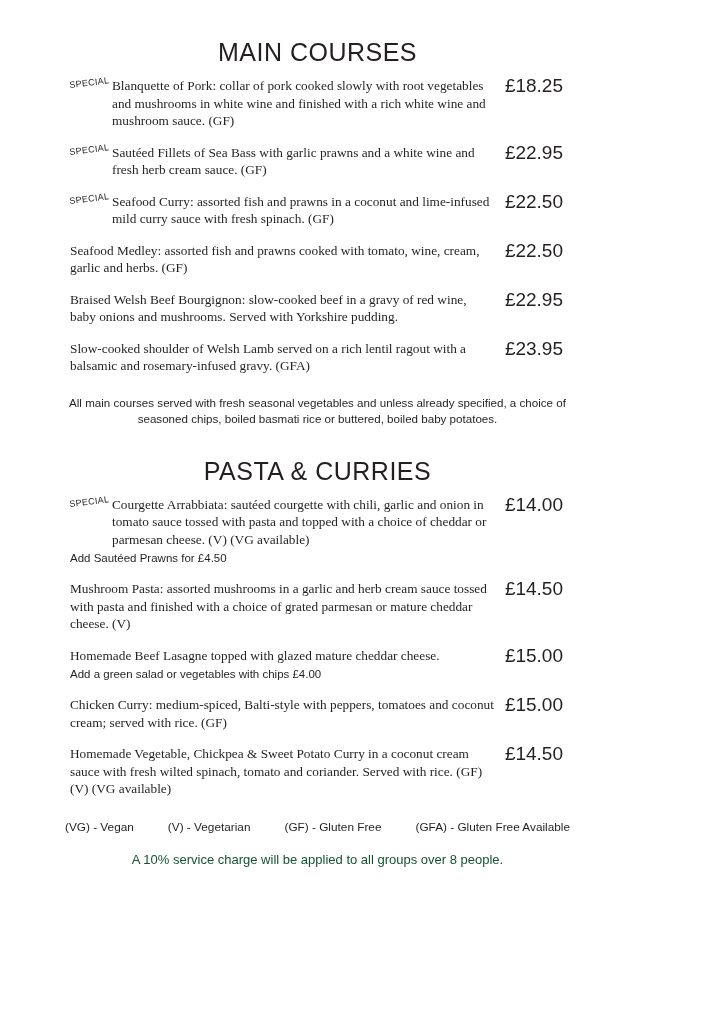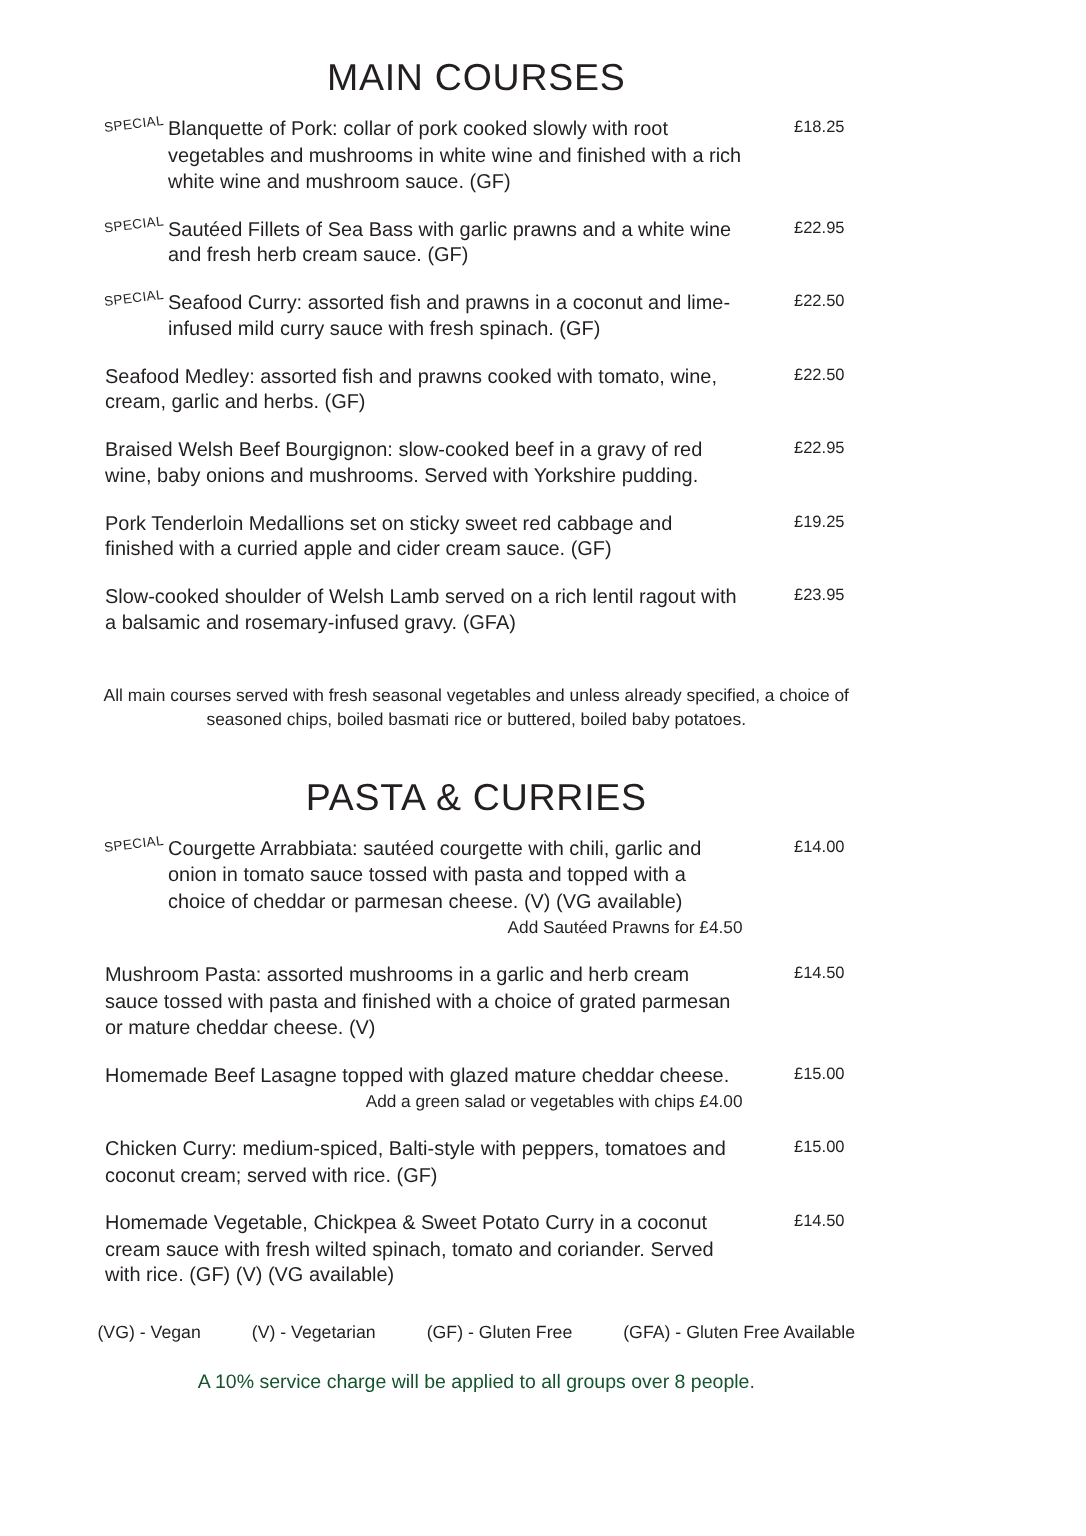--- a/index.html
+++ b/index.html
@@ -50,20 +50,21 @@
     margin-top: 10px;
   }
   .item-body {
     flex: 1 1 auto;
     padding-right: 10px;
   }
   .desc {
     font-size: 13.3px;
     line-height: 17.5px;
     color: #231f20;
+    font-family: Liberation Serif, serif;
   }
   .special-wrap {
     display: flex;
     align-items: flex-start;
   }
   .special-tag {
     font-size: 9px;
     letter-spacing: 0.3px;
     transform: rotate(-7deg);
     transform-origin: left bottom;
@@ -71,39 +72,38 @@
     width: 42px;
     flex: 0 0 42px;
     padding-top: 3px;
   }
   .special-text {
     flex: 1 1 auto;
   }
   .price {
     flex: 0 0 58px;
     text-align: right;
-    font-size: 11px;
+    font-size: 19px;
     line-height: 17.5px;
     color: #231f20;
     white-space: nowrap;
   }
   .addon {
-    text-align: right;
     font-size: 11.5px;
     line-height: 16px;
     color: #231f20;
     padding-right: 0px;
     margin-top: 2px;
   }
   .note-center {
     text-align: center;
     font-size: 11.6px;
     line-height: 16px;
     color: #231f20;
-    margin-top: 32px;
+    margin-top: 20px;
     padding: 0 60px;
   }
   .legend {
     display: flex;
     justify-content: center;
     gap: 34px;
     font-size: 11.8px;
     margin-top: 22px;
     color: #231f20;
   }
@@ -161,26 +161,20 @@
       <div class="price">£22.50</div>
     </div>
 
     <div class="item">
       <div class="item-body">
         <div class="desc">Braised Welsh Beef Bourgignon: slow-cooked beef in a gravy of red wine, baby onions and mushrooms. Served with Yorkshire pudding.</div>
       </div>
       <div class="price">£22.95</div>
     </div>
 
-    <div class="item">
-      <div class="item-body">
-        <div class="desc">Pork Tenderloin Medallions set on sticky sweet red cabbage and finished with a curried apple and cider cream sauce. (GF)</div>
-      </div>
-      <div class="price">£19.25</div>
-    </div>
 
     <div class="item">
       <div class="item-body">
         <div class="desc">Slow-cooked shoulder of Welsh Lamb served on a rich lentil ragout with a balsamic and rosemary-infused gravy. (GFA)</div>
       </div>
       <div class="price">£23.95</div>
     </div>
 
   </div>
 

